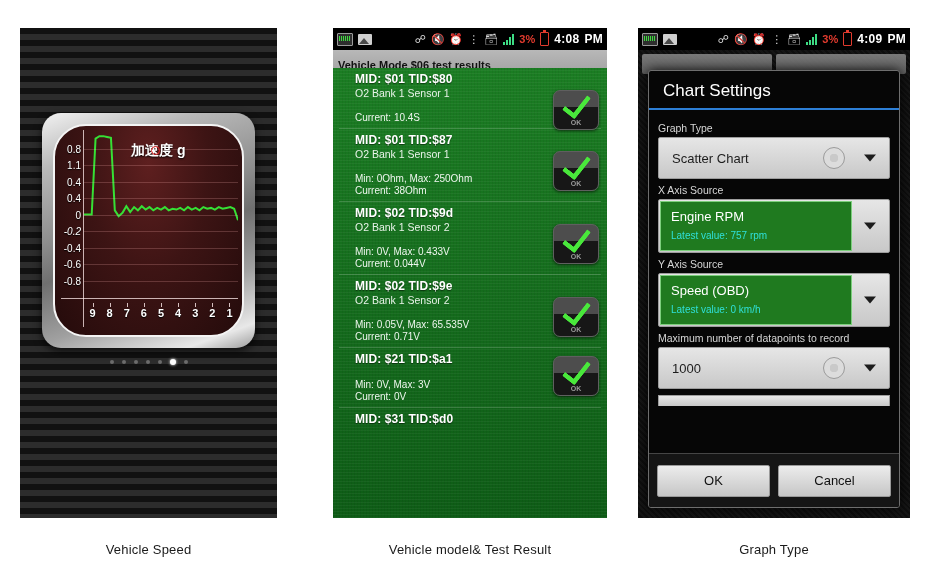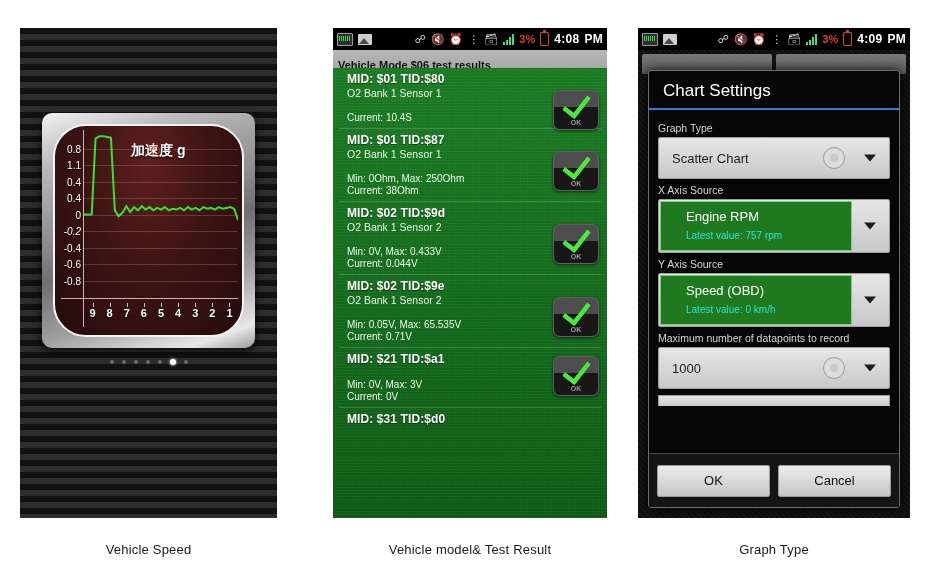--- a/index.html
+++ b/index.html
@@ -32,21 +32,21 @@
       linear-gradient(27deg,#2c2c2c 5px,transparent 5px),
       linear-gradient(207deg,#2c2c2c 5px,transparent 5px),
       linear-gradient(27deg,#111 5px,transparent 5px),
       linear-gradient(207deg,#111 5px,transparent 5px),
       linear-gradient(90deg,#232323 50%,#191919 50%);
     background-size:8px 12px,8px 12px,8px 12px,8px 12px,8px 12px;
     background-position:0 0,2px 6px,4px 6px,6px 0,0 0;
   }
   .icon-frame{
     position:absolute;left:22px;top:85px;width:213px;height:235px;
-    border-radius:10px;
+    border-radius:19px;
     background:linear-gradient(160deg,#f2f2f2 0%,#b9b9b9 18%,#8d8d8d 42%,#6f6f6f 55%,#a0a0a0 74%,#e8e8e8 92%,#9b9b9b 100%);
     box-shadow:0 3px 8px rgba(0,0,0,.75);
     padding:11px;box-sizing:border-box;
   }
   .icon-inner{
     position:relative;width:100%;height:100%;border-radius:33px;
     background:radial-gradient(ellipse at 50% 18%,#5e1f1f 0%,#3d1414 45%,#240b0b 100%);
     border:2px solid #f4f4f4;box-sizing:border-box;overflow:hidden;
   }
   .plotarea{position:absolute;left:29px;top:6px;right:4px;bottom:38px;}
@@ -122,21 +122,21 @@
   }
   .p2-body{
     position:absolute;left:0;right:0;top:40px;bottom:0;
     background-color:#15701f;
     background-image:
       repeating-linear-gradient(0deg,rgba(255,255,255,.045) 0 1px,transparent 1px 3px),
       repeating-linear-gradient(90deg,rgba(0,0,0,.05) 0 1px,transparent 1px 3px),
       linear-gradient(#1b7d23,#0e5c16);
     overflow:hidden;
   }
-  .t-row{position:relative;padding:4px 6px 0 14px;}
+  .t-row{position:relative;padding:4px 6px 0 22px;}
   .t-mid{color:#fff;font-size:12px;font-weight:bold;letter-spacing:.1px;text-shadow:0 1px 1px rgba(0,0,0,.5);}
   .t-desc{color:#e8f3e8;font-size:10.5px;margin-top:1px;}
   .t-stats{color:#eef6ee;font-size:10px;line-height:12px;margin-top:13px;}
   .t-sep{height:1px;background:rgba(255,255,255,.18);margin:4px 6px 0 6px;}
   .okbtn{
     position:absolute;right:8px;width:44px;height:38px;border-radius:7px;
     background:linear-gradient(#4d4d4d 0 42%,#171717 42% 100%);
     border:1px solid #5f5f5f;box-shadow:0 1px 3px rgba(0,0,0,.6);
   }
   .okbtn .tick{
@@ -182,21 +182,21 @@
     background:radial-gradient(circle,#c9c9c9 0 30%,#dcdcdc 31% 100%);
   }
   .caret{
     position:absolute;right:13px;top:50%;transform:translateY(-50%);
     width:0;height:0;border-left:6px solid transparent;border-right:6px solid transparent;
     border-top:7px solid #1c1c1c;
   }
   .greenbox{
     position:absolute;left:1px;top:1px;bottom:1px;right:37px;
     background:#1f7a1f;border:1px solid #7ccf7c;box-sizing:border-box;
-    padding:5px 0 0 25px;
+    padding:5px 0 0 10px;
   }
   .greenbox .gv{color:#fff;font-size:13px;}
   .greenbox .gl{color:#2fe0d8;font-size:10px;margin-top:6px;}
   .spinner.tall{height:52px;}
   .dlg-foot{
     position:absolute;left:0;right:0;bottom:0;height:54px;
     background:#151515;border-top:1px solid #454545;
     display:flex;align-items:center;justify-content:space-between;
     padding:0 8px;box-sizing:border-box;gap:8px;
   }

